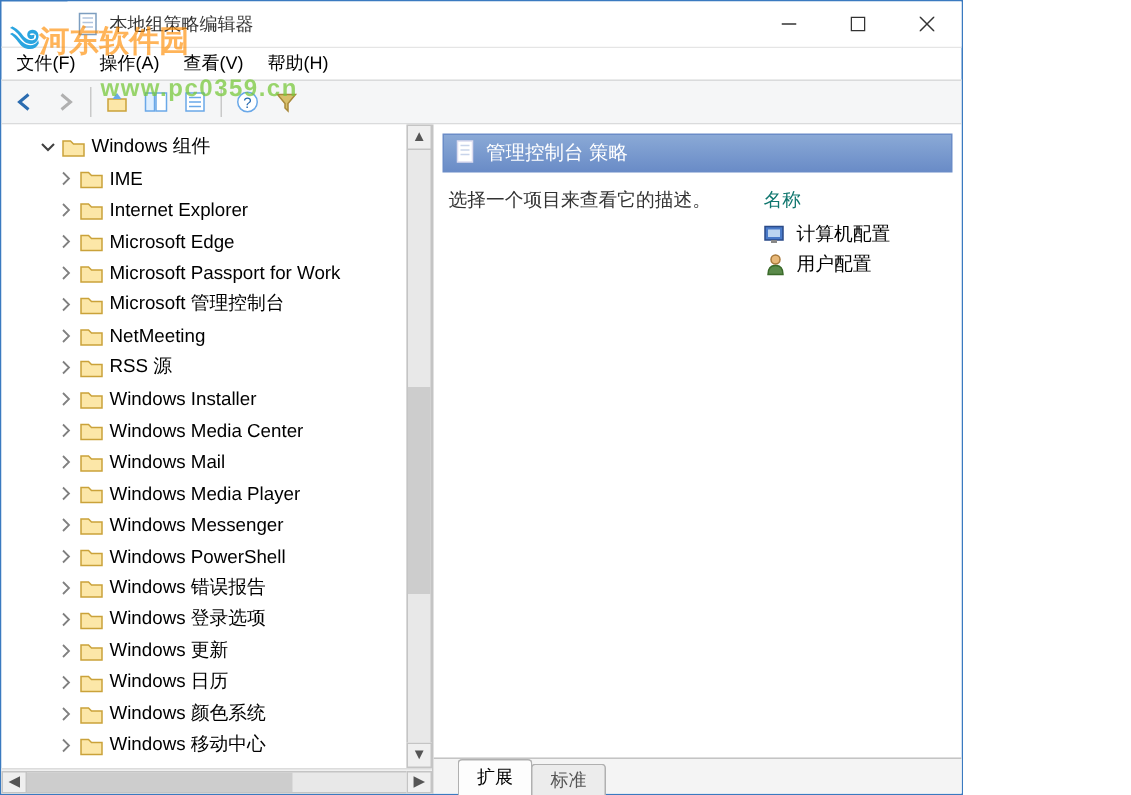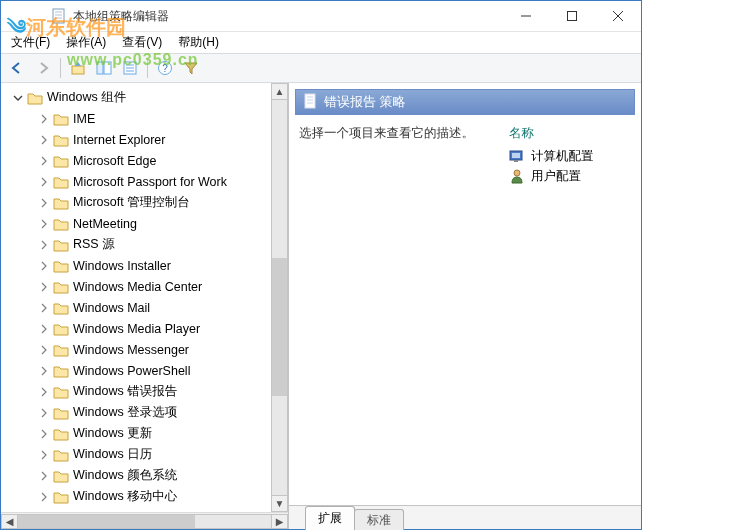--- a/index.html
+++ b/index.html
@@ -36,21 +36,21 @@
   .tbtn { width:24px; height:24px; display:flex; align-items:center; justify-content:center; border:1px solid transparent; border-radius:3px;}
   .tsep { width:1px; height:20px; background:#c9c9c9; margin:0 3px; }
   
   .body { flex:1; display:flex; min-height:0; }
   .tree-pane {
     width:288px; border-right:1px solid #c4c4c4;
     display:flex; flex-direction:column; position:relative;
     background:#fff;
   }
   .tree-scroll { flex:1; overflow:hidden; padding:4px 0 0 0; font-size:12.5px; }
-  .tree-row { display:flex; align-items:center; height:21px; padding-left:10px; white-space:nowrap;}
+  .tree-row { display:flex; align-items:center; height:21px; padding-left:24px; white-space:nowrap;}
   .tree-row .exp { width:14px; height:14px; display:inline-flex; align-items:center; justify-content:center; color:#5a5a5a; font-size:10px; margin-right:2px; cursor:pointer;}
   .folder-ico { width:16px; height:14px; margin-right:4px; flex-shrink:0; }
   .child-indent { padding-left:36px; }
   .hscroll { height:17px; border-top:1px solid #dcdcdc; display:flex; align-items:center; background:#f0f0f0;}
   .hscroll .arrow { width:17px; height:15px; display:flex; align-items:center; justify-content:center; color:#555; font-size:10px; border:1px solid #c4c4c4; background:#efefef;}
   .hscroll .track { flex:1; height:15px; background:#e8e8e8; position:relative; border-top:1px solid #c4c4c4; border-bottom:1px solid #c4c4c4;}
   .hscroll .thumb { position:absolute; left:0; top:0; height:100%; width:70%; background:#cdcdcd; }
   .vscroll { position:absolute; right:0; top:0; bottom:17px; width:17px; background:#f0f0f0; display:flex; flex-direction:column;}
   .vscroll .arrow { height:17px; display:flex; align-items:center; justify-content:center; font-size:10px; color:#555; border:1px solid #c4c4c4; background:#efefef;}
   .vscroll .track { flex:1; background:#e8e8e8; position:relative; border-left:1px solid #c4c4c4; border-right:1px solid #c4c4c4;}
@@ -416,21 +416,21 @@
     <div class="detail-pane">
       <div class="detail-header">
         <span class="doc-icon">
           <svg width="16" height="16">
               <rect x="3" y="1" width="10" height="14" fill="#fff" stroke="#dcdcf0"></rect>
               <line x1="5" y1="4" x2="11" y2="4" stroke="#c8d4ea"></line>
               <line x1="5" y1="7" x2="11" y2="7" stroke="#c8d4ea"></line>
               <line x1="5" y1="10" x2="11" y2="10" stroke="#c8d4ea"></line>
             </svg>
         </span>
-        <span>错误报告 策略</span>
+        <span>管理控制台 策略</span>
       </div>
       <div class="detail-body">
         <div class="desc-col">
           <div>选择一个项目来查看它的描述。</div>
         </div>
         <div class="list-col">
           <div class="col-header">名称</div>
           <div class="list-row">
             <span class="litem-ico">
               <svg width="16" height="16">

